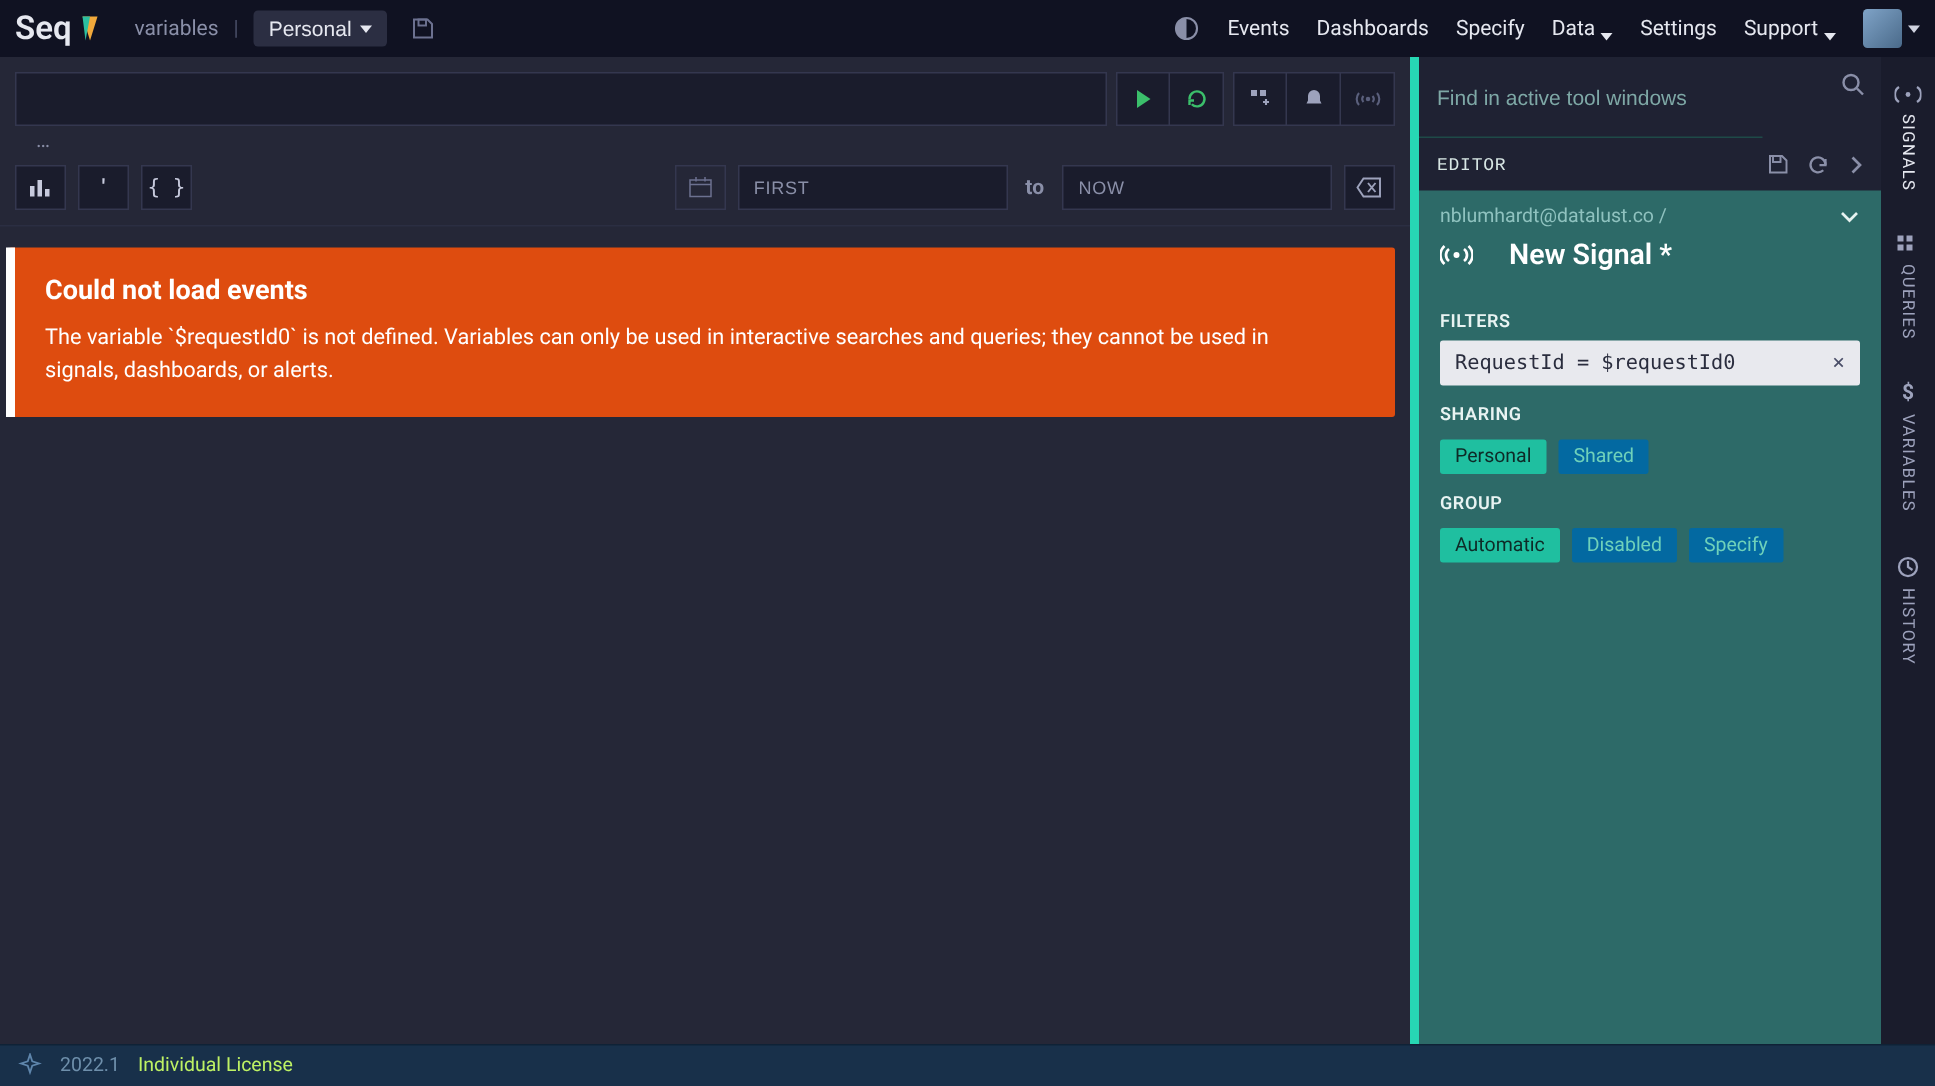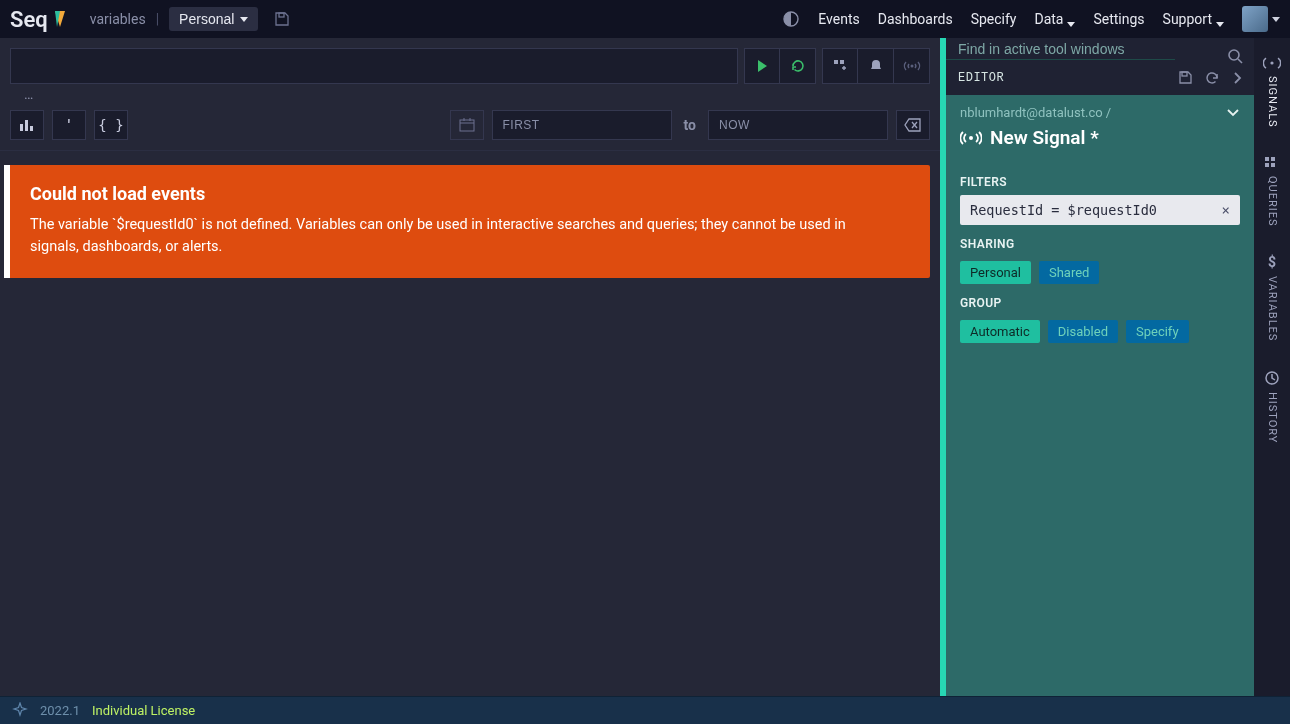--- a/index.html
+++ b/index.html
@@ -50,30 +50,30 @@
   .results { padding:14px 10px; }
   .error-card { background:#de4c0f; color:#fff; border-radius:2px; padding:18px 20px 20px 20px; position:relative; border-left:6px solid #fff; margin-left:-6px;}
   .error-card::before { content:""; position:absolute; left:-6px; top:0; bottom:0; width:6px; background:#fff; }
   .error-title { font-size:18px; font-weight:700; margin-bottom:10px; }
   .error-body { font-size:14.5px; line-height:1.5; max-width: 860px;}
 
   
   .right { width:350px; display:flex; min-width:0; }
   .accent-strip { width:6px; background:#27d7b4; }
   .panel { flex:1; background:#2d6a68; display:flex; flex-direction:column; min-width:0; }
-  .panel input.finder { height:22px; border:none; border-bottom:1px solid #1e4a48; background:transparent; color:#cfd2e0; padding:0 36px 0 12px; font-size:14px; outline:none; }
+  .panel input.finder { height:54px; border:none; border-bottom:1px solid #1e4a48; background:transparent; color:#cfd2e0; padding:0 36px 0 12px; font-size:14px; outline:none; }
   .panel input.finder::placeholder { color:#7ea8a6; }
   .finder-wrap { position:relative; background:#1f2233; }
   .finder-wrap .search-icon { position:absolute; right:10px; top:9px; color:#8a8fa8; }
   .editor-head { display:flex; align-items:center; padding:10px 12px; color:#d7e6e4; font-size:12px; letter-spacing:0.5px; background:#1f2233;}
   .editor-head .title { flex:1;font-family:Liberation Mono, monospace; }
   .editor-head .hicon { color:#8a8fa8; margin-left:12px; cursor:pointer; }
   .owner-row { padding:10px 14px 0 14px; color:#8fc2bf; font-size:13px; display:flex; align-items:center; }
   .owner-row .caret { margin-left:auto; color:#cfe; cursor:pointer; }
-  .signal-title { padding:6px 14px 14px 14px; color:#fff; font-size:19px; font-weight:600; display:flex; align-items:center; gap:8px; }
+  .signal-title { padding:6px 14px 14px 14px; color:#fff; font-size:19px; font-weight:600; display:flex; align-items:center; gap:24px; }
   .section-label { padding:12px 14px 6px 14px; color:#e8f3f2; font-size:12px; letter-spacing:0.4px; font-weight:600; }
   .filter-row { margin:0 14px; background:#e8e9ee; color:#2a2d3e; font-family: ui-monospace, Menlo, Consolas, monospace; font-size:13.5px; padding:7px 10px; display:flex; align-items:center; border-radius:2px; }
   .filter-row .x { margin-left:auto; color:#4a4e68; cursor:pointer; font-size:14px; }
   .pill-row { padding:4px 14px 0 14px; display:flex; gap:8px; flex-wrap:wrap; }
   .pill { font-size:13px; padding:4px 10px; border-radius:2px; background:#0369a1; color:#6fd1ba; cursor:pointer; }
   .pill.active { background:#1fbfa0; color:#0e2a27; }
 
   
   .sidestrip { width:36px; background:#1a1c2c; display:flex; flex-direction:column; align-items:center; padding-top:8px; gap:8px; }
   .vslot { display:flex; flex-direction:column; align-items:center; gap:6px; padding:10px 0; cursor:pointer; color:#9da2bc; }

